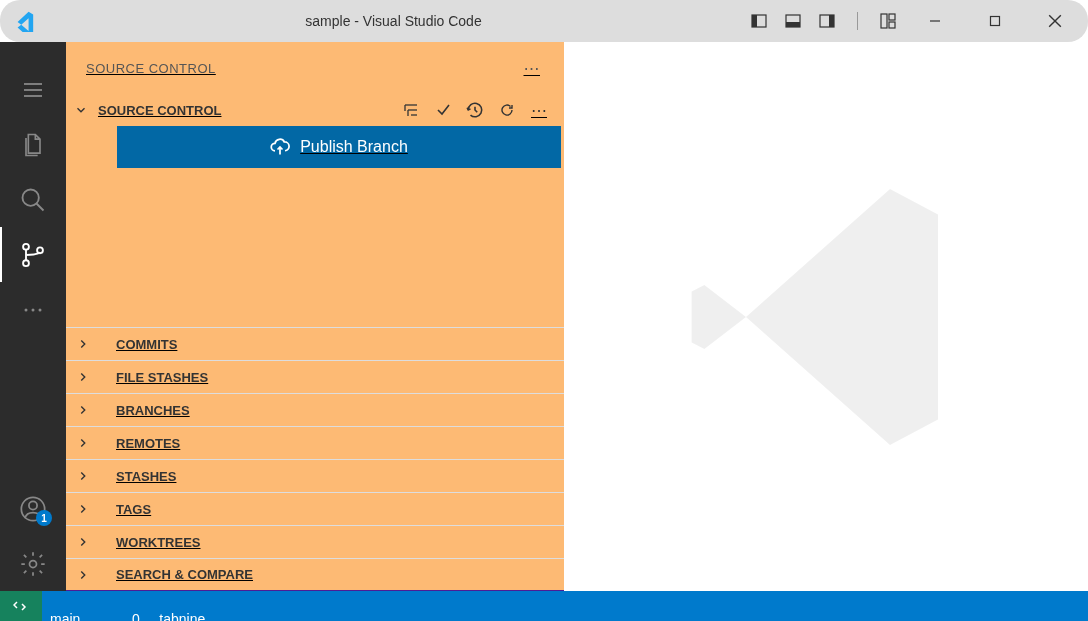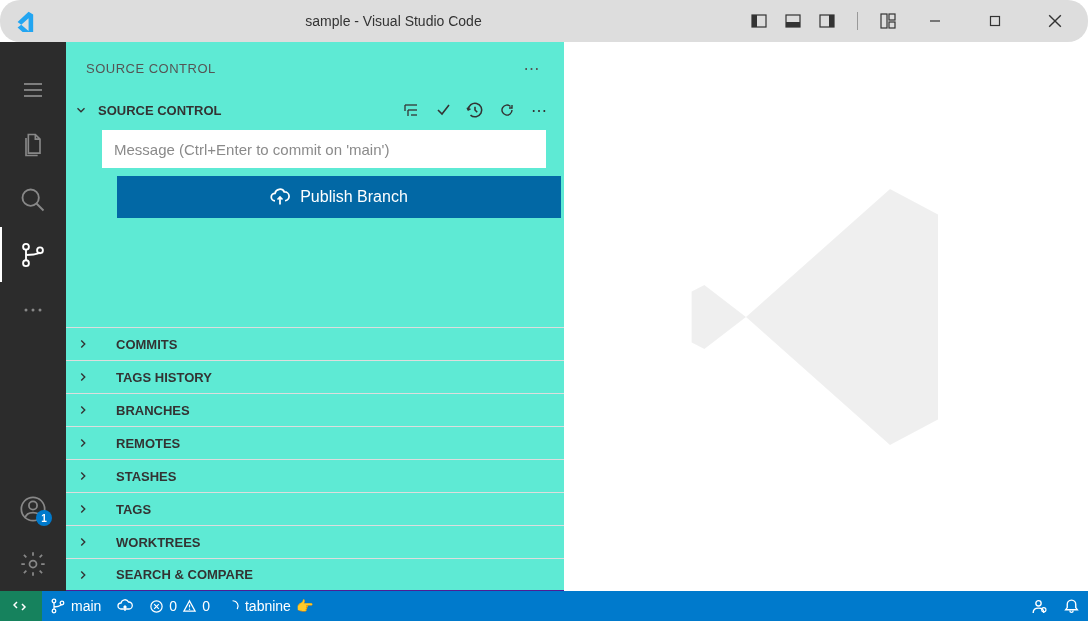--- a/index.html
+++ b/index.html
@@ -19,21 +19,21 @@
     
     
     .activity-bar { width: 66px; background: #2c2c2c; display: flex; flex-direction: column; align-items: center; padding-top: 20px; }
     .activity-item { width: 66px; height: 55px; display: flex; align-items: center; justify-content: center; color: #888; position: relative; }
     .activity-item.active { color: #fff; }
     .activity-item.active::before { content: ''; position: absolute; left: 0; top: 0; bottom: 0; width: 2px; background: #fff; }
     .activity-spacer { flex: 1; }
     .activity-badge { position: absolute; right: 14px; bottom: 10px; background: #007acc; color: #fff; font-size: 10px; font-weight: bold; border-radius: 50%; width: 16px; height: 16px; display: flex; align-items: center; justify-content: center; }
     
     
-    .sidebar { width: 498px; background: #5eead4; display: flex; flex-direction: column; overflow: hidden; }
+    .sidebar { width: 498px; background: #fdba74; display: flex; flex-direction: column; overflow: hidden; text-decoration: underline; }
     .sidebar-header { height: 52px; display: flex; align-items: center; padding: 0 20px; color: #555; font-size: 13px; letter-spacing: 0.5px; }
     .sidebar-header-title { flex: 1; }
     .sidebar-header-more { color: #555; font-size: 16px; padding: 4px; }
     
     .sc-section { padding: 0 12px 0 6px; }
     .sc-section-header { display: flex; align-items: center; height: 32px; gap: 8px; }
     .sc-chevron { width: 18px; display: flex; align-items: center; justify-content: center; color: #333; }
     .sc-section-title { font-weight: 700; font-size: 13px; color: #333; flex: 1; }
     .sc-section-actions { display: flex; gap: 14px; align-items: center; color: #333; padding-right: 4px; }
     .sc-action { width: 18px; height: 18px; display: flex; align-items: center; justify-content: center; }
@@ -51,21 +51,21 @@
     .sc-collapsed:last-child { border-bottom: 1px solid #4c1d95; }
     .sc-collapsed-title { font-weight: 700; font-size: 13px; color: #333; }
     
     
     .editor { flex: 1; background: #fff; display: flex; align-items: center; justify-content: center; }
     .editor-logo { width: 320px; height: 320px; opacity: 0.06; }
     
     
     .status-bar { height: 30px; background: #007acc; display: flex; align-items: center; color: #fff; font-size: 14px; }
     .status-remote { width: 42px; height: 30px; background: #16825d; display: flex; align-items: center; justify-content: center; }
-    .status-item { display: flex; align-items: center; height: 30px; padding: 16px 8px; gap: 5px; }
+    .status-item { display: flex; align-items: center; height: 30px; padding: 16px 8px; gap: 5px; flex-direction: column; }
     .status-spacer { flex: 1; }
     
     svg { display: block; }
   </style>
 </head>
 <body>
 
 <div class="title-bar">
   <div class="title-bar-logo">
     <svg width="22" height="22" viewBox="0 0 24 24">
@@ -211,23 +211,20 @@
           <span class="sc-action">
               <svg width="16" height="16" viewBox="0 0 16 16">
                 <path d="M13 8a5 5 0 1 1-1.5-3.5" fill="none" stroke="#333" stroke-width="1.4"></path>
                 <path d="M13 3v3h-3" fill="none" stroke="#333" stroke-width="1.4"></path>
               </svg>
             </span>
           <span class="sc-action">⋯</span>
         </div>
       </div>
 
-      <div class="sc-input">
-        <input type="text" placeholder="Message (Ctrl+Enter to commit on 'main')" style="">
-      </div>
 
       <div class="sc-publish">
         <button>
           <svg width="20" height="20" viewBox="0 0 16 16">
               <path fill="none" stroke="#fff" stroke-width="1.4" d="M4 11a3 3 0 0 1 0-6 4 4 0 0 1 7.5-1A3.5 3.5 0 0 1 12 11"></path>
               <path fill="none" stroke="#fff" stroke-width="1.4" d="M8 14V8M6 10l2-2 2 2"></path>
             </svg>
           <span>Publish Branch</span>
         </button>
       </div>
@@ -242,21 +239,21 @@
           </svg>
         </span>
       <span class="sc-collapsed-title">COMMITS</span>
     </div>
     <div class="sc-collapsed">
       <span class="sc-chevron">
           <svg width="14" height="14" viewBox="0 0 16 16">
             <path d="M6 4l4 4-4 4" fill="none" stroke="#333" stroke-width="1.6"></path>
           </svg>
         </span>
-      <span class="sc-collapsed-title">TAGS HISTORY</span>
+      <span class="sc-collapsed-title">FILE STASHES</span>
     </div>
     <div class="sc-collapsed">
       <span class="sc-chevron">
           <svg width="14" height="14" viewBox="0 0 16 16">
             <path d="M6 4l4 4-4 4" fill="none" stroke="#333" stroke-width="1.6"></path>
           </svg>
         </span>
       <span class="sc-collapsed-title">BRANCHES</span>
     </div>
     <div class="sc-collapsed">

